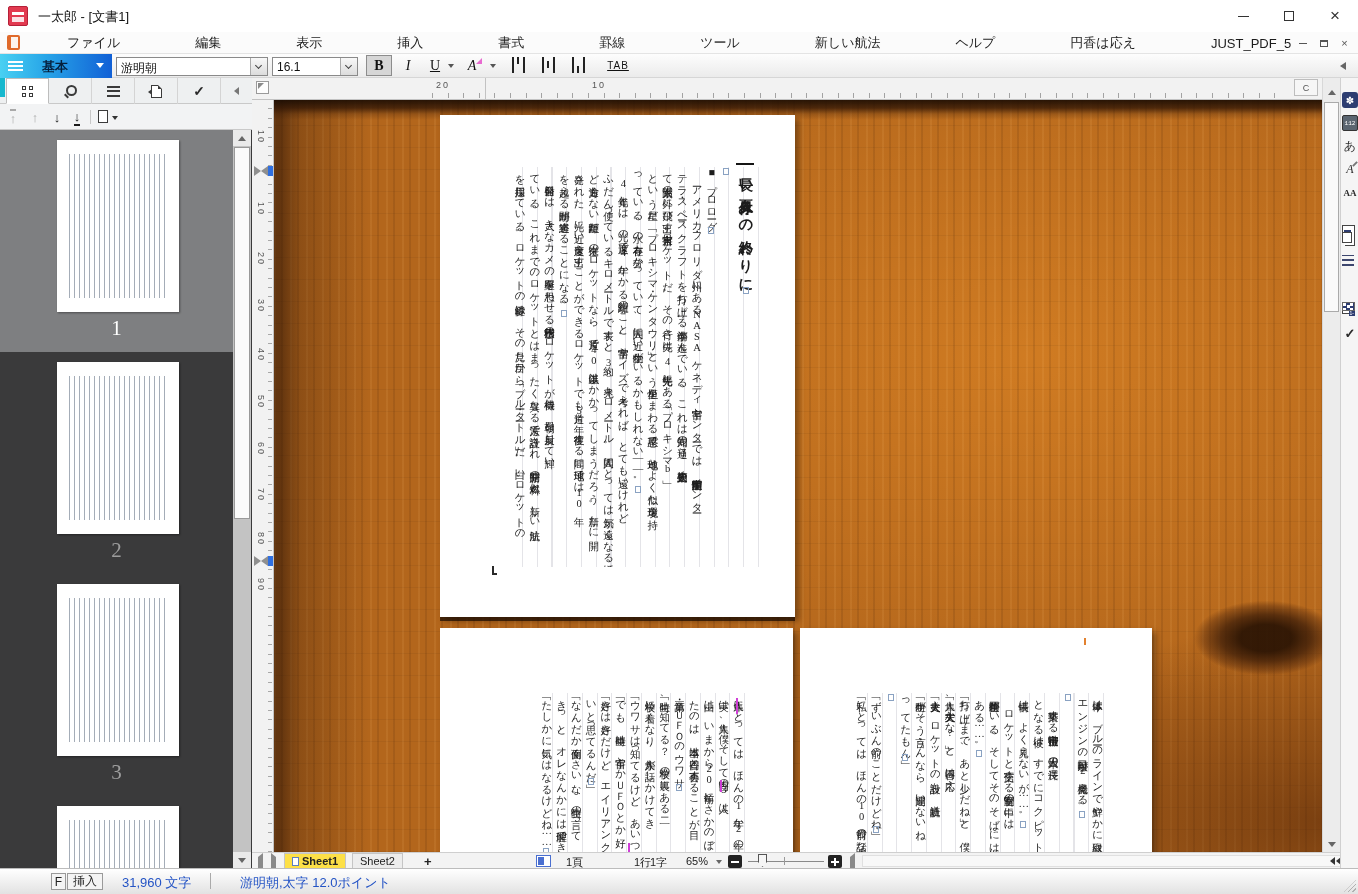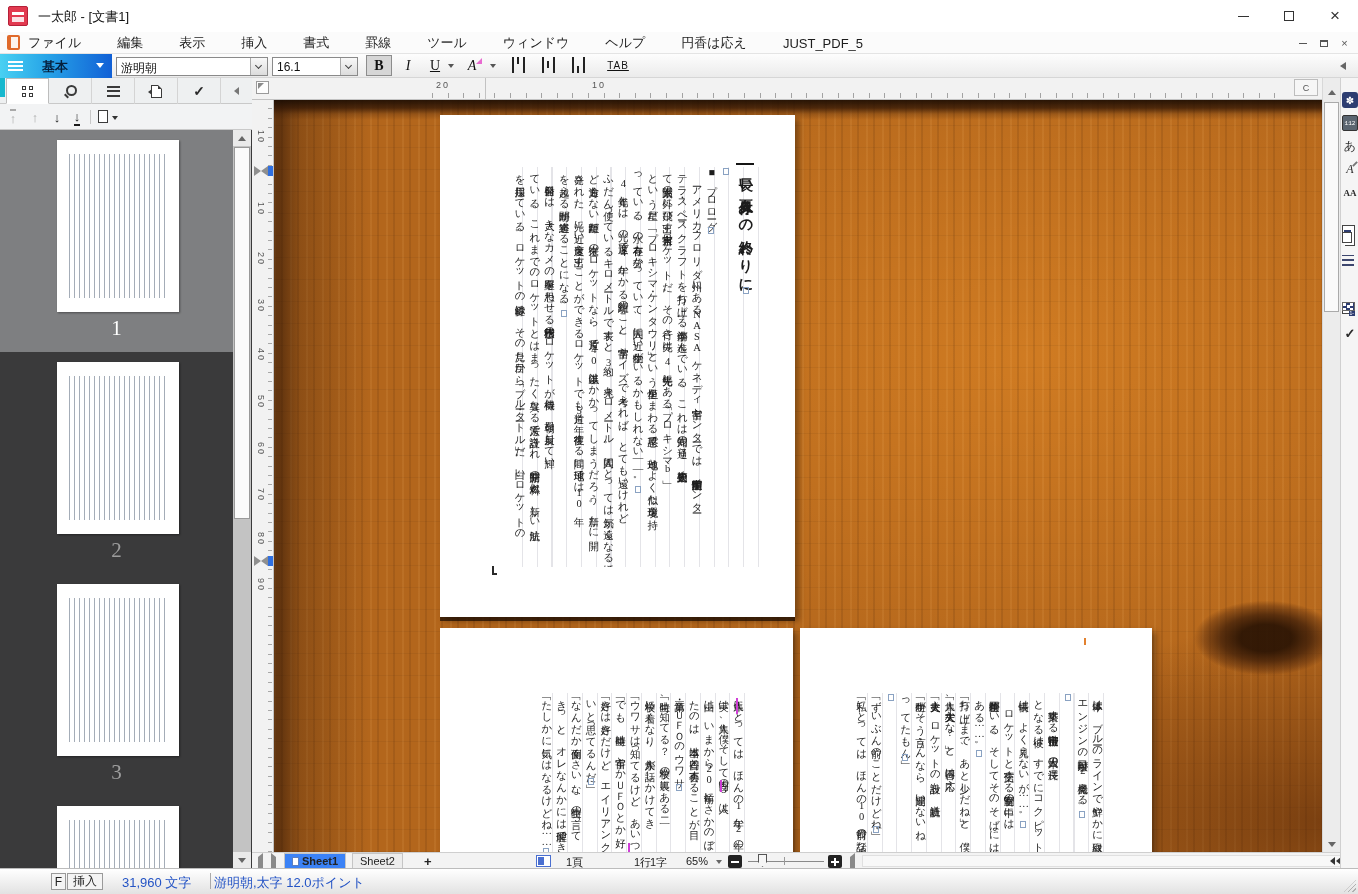--- a/index.html
+++ b/index.html
@@ -15,21 +15,21 @@
   .cap-btn { position:absolute; top:0; width:46px; height:32px; display:flex; align-items:center; justify-content:center; color:#333; }
   .cap-min { left:1220px; } .cap-max { left:1266px; } .cap-close { left:1312px; font-size:17px; font-weight:400; }
   .cap-min .bar { width:11px; height:1px; background:#333; }
   .cap-max .box { width:10px; height:10px; border:1px solid #333; }
 
   
   .menubar { position:absolute; left:0; top:32px; width:1358px; height:22px; background:#fbfbfb; border-bottom:1px solid #e4e4e4; }
   .menu-doc-icon { position:absolute; left:7px; top:3px; width:13px; height:15px; background:#e06a2b; border-radius:2px; }
   .menu-doc-icon::after { content:""; position:absolute; right:2px; top:2px; width:7px; height:11px; background:#fdf3ec; }
   .menu-items { position:absolute; left:28px; top:0; height:22px; display:flex; gap:36px; align-items:center; }
-  .menu-item { font-size:13px; color:#1c1c1c; white-space:nowrap; }
+  .menu-item { font-size:13px; color:#1c1c1c; white-space:nowrap;margin-left:39px; }
   .mdi-ctrls { position:absolute; right:6px; top:4px; display:flex; gap:6px; align-items:center; }
   .mdi-btn { width:15px; height:14px; display:flex; align-items:center; justify-content:center; color:#555; font-size:11px; }
   .mdi-min .bar { width:8px; height:1px; background:#555; }
   .mdi-rest .box { width:8px; height:7px; border:1px solid #555; border-top-width:2px; }
 
   
   .toolbar { position:absolute; left:0; top:54px; width:1358px; height:24px; background:linear-gradient(#fdfdfd,#ebebeb); border-bottom:1px solid #d6d6d6; }
   .mode-block { position:absolute; left:0; top:0; width:112px; height:24px; background:linear-gradient(90deg,#49d0f2,#28a6e8 40%,#1160d6); }
   .hamburger { position:absolute; left:8px; top:7px; width:15px; }
   .hamburger i { display:block; height:2px; background:#fff; margin-bottom:2px; }
@@ -139,21 +139,21 @@
   .rm { display:inline-block; width:6px; height:7px; border:1px solid #8aa2c2; background:linear-gradient(135deg, transparent 45%, #8aa2c2 45% 55%, transparent 55%); margin:1px 0; }
   .title-overline { position:absolute; left:296px; top:48px; width:18px; height:2px; background:#151515; }
   .caret { position:absolute; left:52px; top:451px; width:5px; height:9px; border-left:2px solid #2a2a2a; border-bottom:2px solid #2a2a2a; }
   .fmark { position:absolute; width:2px; background:#cf3ed6; }
   .omark { position:absolute; width:2px; background:#e2812f; }
 
   
   .sheetrow { position:absolute; left:252px; top:852px; width:1106px; height:16px; background:#f3f3f3; border-top:1px solid #cfcfcf; font-size:11px; }
   .sr-arrow { position:absolute; top:4px; }
   .sheet-tab { position:absolute; top:0; height:16px; display:flex; align-items:center; gap:3px; padding:0 7px; font-size:11px; color:#222; border:1px solid #c5c5c5; background:#ededed; }
-  .sheet-tab.active { background:#3b82f6; font-weight:bold; }
+  .sheet-tab.active { background:#fde047; font-weight:bold; }
   .sheet-ic { width:7px; height:9px; border:1px solid #5b7fc0; background:#fff; }
   .sheet-add { position:absolute; left:172px; top:1px; font-size:13px; font-weight:bold; color:#222; }
   .layout-ic { position:absolute; left:284px; top:2px; width:15px; height:12px; border:1px solid #4a6fd0; background:#fff; }
   .layout-ic::after { content:""; position:absolute; left:1px; top:1px; width:6px; height:8px; background:#4a6fd0; }
   .sr-txt { position:absolute; top:2px; color:#222; }
   .zoom-dd { position:absolute; left:464px; top:7px; width:0; height:0; border-left:3px solid transparent; border-right:3px solid transparent; border-top:4px solid #666; }
   .zbtn { position:absolute; top:2px; width:14px; height:13px; background:#222; border-radius:2px; }
   .zbtn i { position:absolute; left:3px; top:6px; width:8px; height:2px; background:#fff; }
   .zbtn.plus::after { content:""; position:absolute; left:6px; top:3px; width:2px; height:8px; background:#fff; }
   .zslider { position:absolute; left:496px; top:0; width:76px; height:16px; }
@@ -212,21 +212,21 @@
 <div class="menubar">
   <div class="menu-doc-icon"></div>
   <div class="menu-items" id="menu-items">
       <span class="menu-item">ファイル</span>
       <span class="menu-item">編集</span>
       <span class="menu-item">表示</span>
       <span class="menu-item">挿入</span>
       <span class="menu-item">書式</span>
       <span class="menu-item">罫線</span>
       <span class="menu-item">ツール</span>
-      <span class="menu-item">ウィンドウ</span>
+      <span class="menu-item">新しい航法</span>
       <span class="menu-item">ヘルプ</span>
       <span class="menu-item">円香は応え</span>
       <span class="menu-item">JUST_PDF_5</span>
     </div>
   <div class="mdi-ctrls">
     <div class="mdi-btn mdi-min">
         <span class="bar"></span>
       </div>
     <div class="mdi-btn mdi-rest">
         <span class="box"></span>
@@ -521,15 +521,15 @@
     </div>
     <div class="ri ri-checker" style="top: 223.7px;"></div>
     <div class="ri ri-ok" style="top: 247px;">✓</div>
   </div>
 
 <div class="statusbar">
   <div class="sb-btn" style="left:51px; width:15px;">F</div>
   <div class="sb-btn" style="left:67px; width:36px;">挿入</div>
   <div class="sb-blue" style="left:122px;">31,960 文字</div>
   <div class="sb-div"></div>
-  <div class="sb-blue" style="left:214px;">游明朝,太字 12.0ポイント</div>
+  <div class="sb-blue" style="left:240px;">游明朝,太字 12.0ポイント</div>
   <div class="grip"></div>
 </div>
 
 </body></html>

